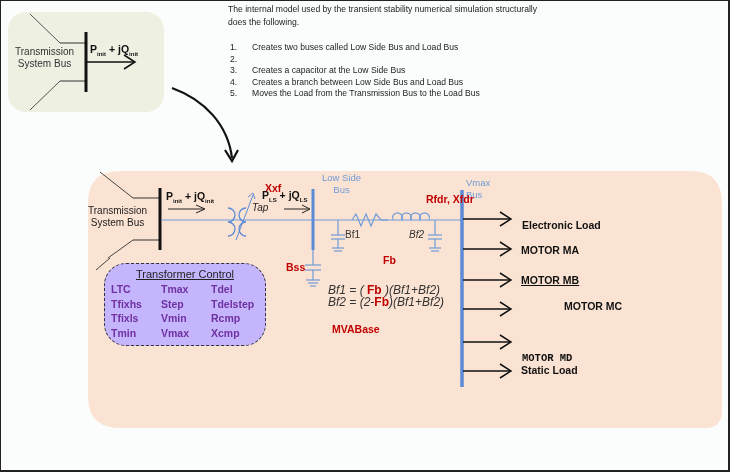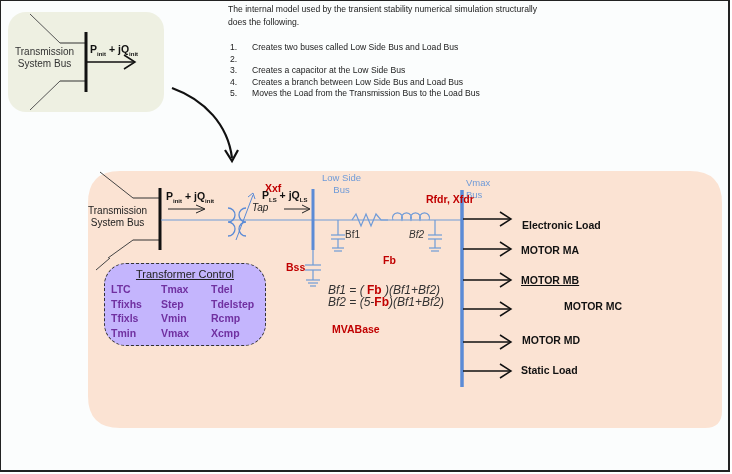--- a/index.html
+++ b/index.html
@@ -207,29 +207,29 @@
 <div class="lbl red" style="left:380px;top:193px;font-size:10.5px;margin-left:46px;">Rfdr, Xfdr</div>
 <div class="lbl" style="left:345px;top:229px;font-size:10px;color:#333;">Bf1</div>
 <div class="lbl" style="left:409px;top:229px;font-size:10px;font-style:italic;color:#333;">Bf2</div>
 <div class="lbl red" style="left:286px;top:261px;font-size:10.5px;">Bss</div>
 <div class="lbl red" style="left:383px;top:254px;font-size:10.5px;">Fb</div>
 
 <div class="lbl eq" style="left:328px;top:284px;">
   <span>Bf1 = (  </span><span class="red" style="font-style:normal">Fb</span><span>  )(Bf1+Bf2)</span>
 </div>
 <div class="lbl eq" style="left:328px;top:296px;">
-  <span>Bf2 = (5-</span><span class="red" style="font-style:normal">Fb</span><span>)(Bf1+Bf2)</span>
+  <span>Bf2 = (2-</span><span class="red" style="font-style:normal">Fb</span><span>)(Bf1+Bf2)</span>
 </div>
 <div class="lbl red" style="left:320px;top:323px;font-size:10.5px;padding-left:12px;">MVABase</div>
 
 <div class="lbl load-lbl" style="left:522px;top:219px;">Electronic Load</div>
 <div class="lbl load-lbl" style="left:521px;top:244px;">MOTOR MA</div>
 <div class="lbl load-lbl" style="left:521px;top:274px;text-decoration:underline;">MOTOR MB</div>
 <div class="lbl load-lbl" style="left:521px;top:300px;margin-left:43px;">MOTOR MC</div>
-<div class="lbl load-lbl" style="left:522px;top:334px;">MOTOR MD</div>
+<div class="lbl load-lbl" style="left:522px;top:352px;font-family:Liberation Mono, monospace;">MOTOR MD</div>
 <div class="lbl load-lbl" style="left:521px;top:364px;">Static Load</div>
 
 <div class="tc-box">
   <div class="tc-title">Transformer Control</div>
   <div class="tc-grid">
     <span>LTC</span>
     <span>Tmax</span>
     <span>Tdel</span>
     <span>Tfixhs</span>
     <span>Step</span>

